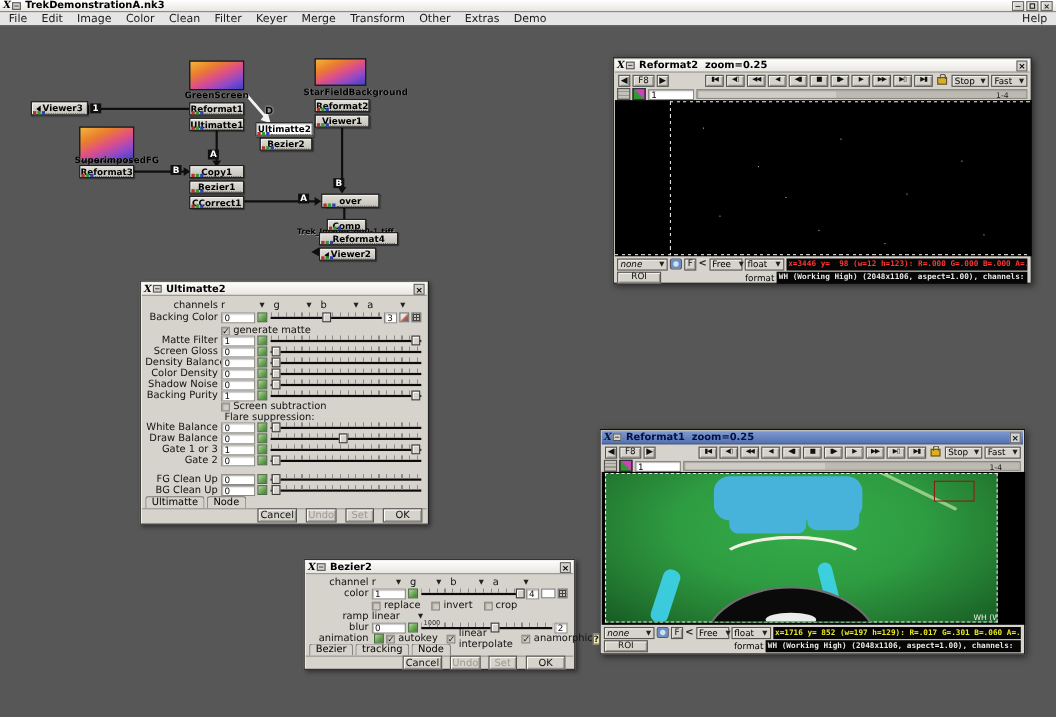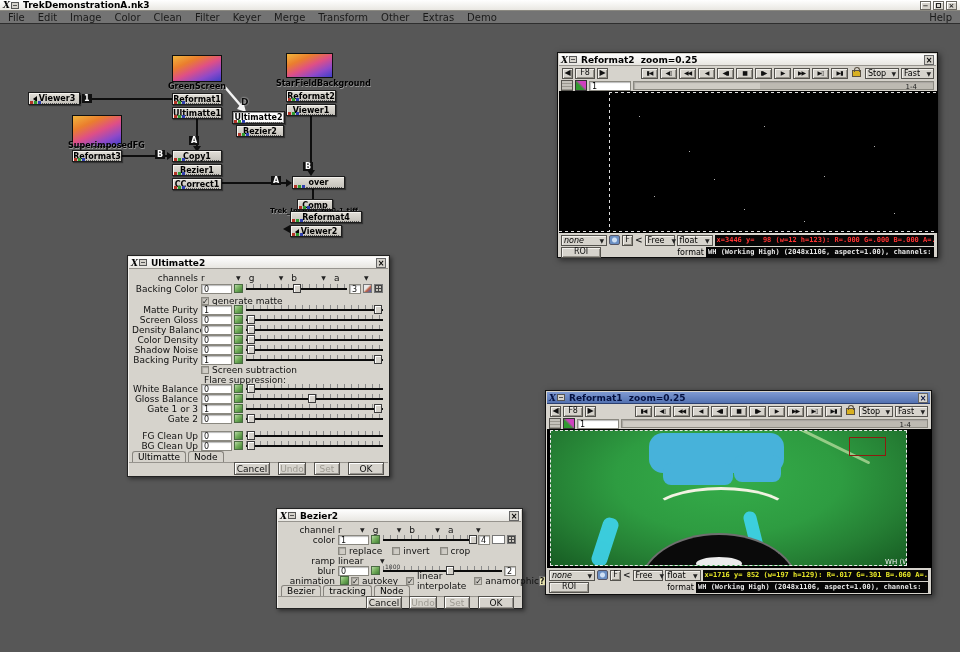--- a/index.html
+++ b/index.html
@@ -11,21 +11,21 @@
   #titlebar { position:absolute; left:0; top:0; width:960px; height:11px;
     background:linear-gradient(#ffffff,#e9e7e2); border-bottom:1px solid #8a8880;
     display:flex; align-items:center; padding:0 3px; font:bold 9px "DejaVu Sans",sans-serif; color:#000; }
   .xicon { font:bold italic 9px "DejaVu Serif",serif; margin-right:1px; }
   .xdeco { width:8px; height:7px; border:1px solid #555; background:#d6d3cc; margin-right:4px; position:relative; }
   .xdeco::after { content:""; position:absolute; left:1px; right:1px; top:2px; height:1px; background:#555; }
   .wbtns { margin-left:auto; display:flex; gap:2px; }
   .wbtn { width:11px; height:9px; border:1px solid #6a6862; background:#d6d3cc;
     box-shadow:inset 1px 1px 0 #fff; font:bold 7px/8px "DejaVu Sans",sans-serif; text-align:center; color:#222; }
   #menubar { position:absolute; left:0; top:11px; width:960px; height:13px;
-    background:#737373; border-bottom:1px solid #2e2e2e;
+    background:#e5e5e5; border-bottom:1px solid #2e2e2e;
     display:flex; align-items:center; gap:13px; padding:0 8px; font:10px "DejaVu Sans",sans-serif; color:#1a1a1a; }
   .menu-help { margin-left:auto; }
 
   #canvas { position:absolute; left:0; top:24px; width:960px; height:628px; background:#575757; }
   #edges { position:absolute; left:0; top:0; width:960px; height:628px; pointer-events:none; }
 
   
   .node { position:absolute; background:linear-gradient(180deg,#e2dfd8,#c4c1ba);
     border:1px solid #1c1c1c; box-shadow:inset 1px 1px 0 #f4f2ee, 1px 1px 1px rgba(0,0,0,.4);
     font:bold 8px/11px "DejaVu Sans",sans-serif; color:#000; text-align:center; white-space:nowrap; }
@@ -320,21 +320,21 @@
       <span class="grid9"></span>
     </div>
 
     <div class="urow" style="top:39px">
       <span class="lab w66"></span>
       <span class="cb">✓</span>
       <span>generate matte</span>
     </div>
 
     <div class="urow" style="top:48px">
-        <span class="lab w66">Matte Purity</span>
+        <span class="lab w66">Matte Filter</span>
         <span class="field" style="width:31px">1</span>
         <span class="anim"></span>
         <span class="slider">
           <span class="handle" style="left:96%"></span>
         </span>
       </div>
     <div class="urow" style="top:58px">
         <span class="lab w66">Screen Gloss</span>
         <span class="field" style="width:31px">0</span>
         <span class="anim"></span>
@@ -387,21 +387,21 @@
 
     <div class="urow" style="top:127px">
         <span class="lab w66">White Balance</span>
         <span class="field" style="width:31px">0</span>
         <span class="anim"></span>
         <span class="slider">
           <span class="handle" style="left:4%"></span>
         </span>
       </div>
     <div class="urow" style="top:137px">
-        <span class="lab w66">Gloss Balance</span>
+        <span class="lab w66">Draw Balance</span>
         <span class="field" style="width:31px">0</span>
         <span class="anim"></span>
         <span class="slider">
           <span class="handle" style="left:48%"></span>
         </span>
       </div>
     <div class="urow" style="top:147px">
         <span class="lab w66">Gate 1 or 3</span>
         <span class="field" style="width:31px">1</span>
         <span class="anim"></span>

